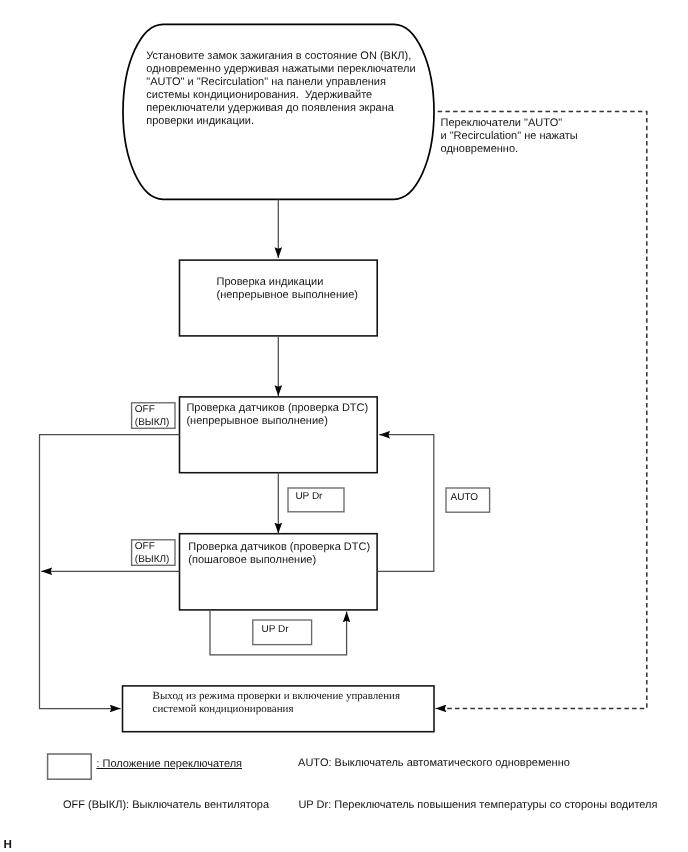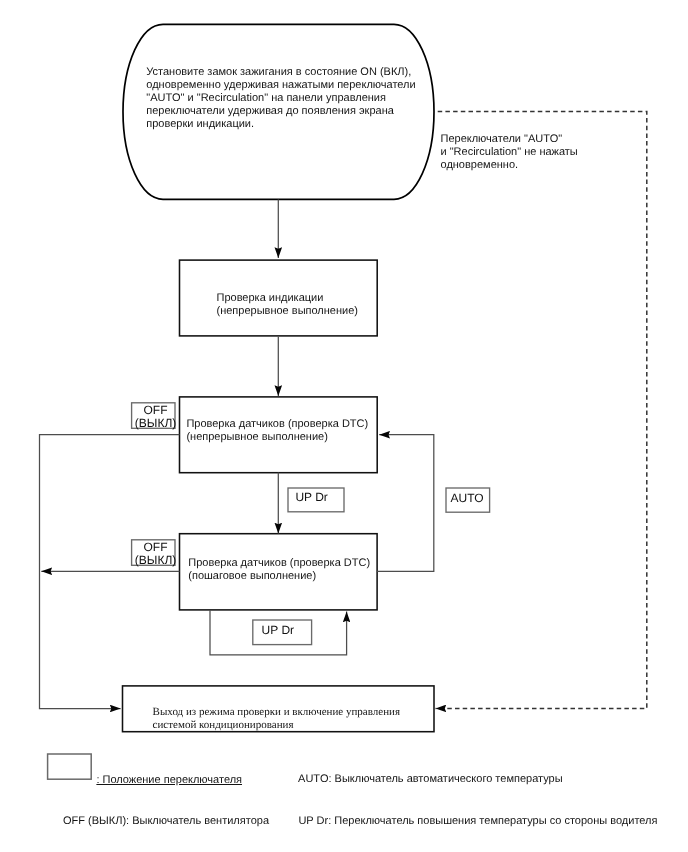--- a/index.html
+++ b/index.html
@@ -13,30 +13,29 @@
   }
   #stage { position: relative; width: 688px; height: 852px; }
   svg.layer { position: absolute; left: 0; top: 0; width: 688px; height: 852px; }
 
   .txt {
     position: absolute;
     white-space: nowrap;
     font-size: 11px;
     line-height: 13.1px;
     color: #141414;
-    margin-top: 16px;
   }
   .txt > div { white-space: pre; }
   .tag-label > div { white-space: pre; }
   .tag-label {
     position: absolute;
     white-space: nowrap;
-    font-size: 12px;
+    font-size: 10px;
     line-height: 12.6px;
-    text-align: center;
+    text-align: left;
     color: #111;
   }
 </style>
 </head>
 <body>
 
 <div id="stage">
 
   <svg class="layer" viewBox="0 0 688 852">
     <defs>
@@ -71,20 +70,21 @@
 
     <path d="M 210 610 L 210 654.8 L 346.6 654.8 L 346.6 611.5" fill="none" stroke="#4d4d4d" stroke-width="1.25" marker-end="url(#ah)"></path>
 
     <path d="M 436 111.5 L 646.8 111.5 L 646.8 708.4 L 435.5 708.4" fill="none" stroke="#333" stroke-width="1.5" stroke-dasharray="4.5 3.2" stroke-dashoffset="6" marker-end="url(#ah)"></path>
   </svg>
 
   <div class="txt" style="left:146.3px; top:50px;">
     <div>Установите замок зажигания в состояние ON (ВКЛ),</div>
     <div>одновременно удерживая нажатыми переключатели</div>
     <div>"AUTO" и "Recirculation" на панели управления</div>
+    <div>системы кондиционирования.  Удерживайте</div>
     <div>переключатели удерживая до появления экрана</div>
     <div>проверки индикации.</div>
   </div>
 
   <div class="txt" style="left:440.5px; top:116.8px;">
     <div>Переключатели "AUTO"</div>
     <div>и "Recirculation" не нажаты</div>
     <div>одновременно.</div>
   </div>
 
@@ -114,19 +114,19 @@
   </div>
   <div class="tag-label" style="left:134.8px; top:541.3px;">
     <div>OFF</div>
     <div>(ВЫКЛ)</div>
   </div>
   <div class="tag-label" style="left:295.4px; top:490.8px;">UP Dr</div>
   <div class="tag-label" style="left:261.6px; top:623.9px;">UP Dr</div>
   <div class="tag-label" style="left:450.5px; top:491.5px;">AUTO</div>
 
   <div class="txt" style="left:96.4px; top:758.3px;text-decoration:underline;">: Положение переключателя</div>
-  <div class="txt" style="left:298.1px; top:757px;">AUTO: Выключатель автоматического температуры</div>
+  <div class="txt" style="left:298.1px; top:757px;">AUTO: Выключатель автоматического одновременно</div>
   <div class="txt" style="left:63px; top:799px;">OFF (ВЫКЛ): Выключатель вентилятора</div>
   <div class="txt" style="left:298.4px; top:799px;">UP Dr: Переключатель повышения температуры со стороны водителя</div>
 
   <div class="txt" style="left:3.6px; top:837.5px; font-weight:bold; font-size:11.6px;">Н</div>
 
 </div>
 
 </body></html>

